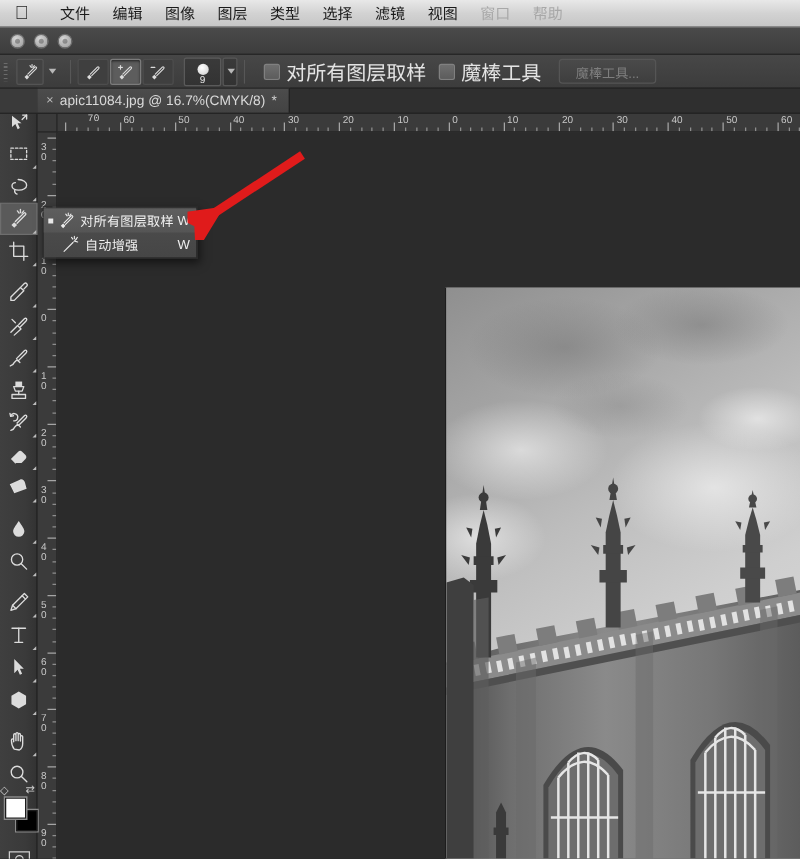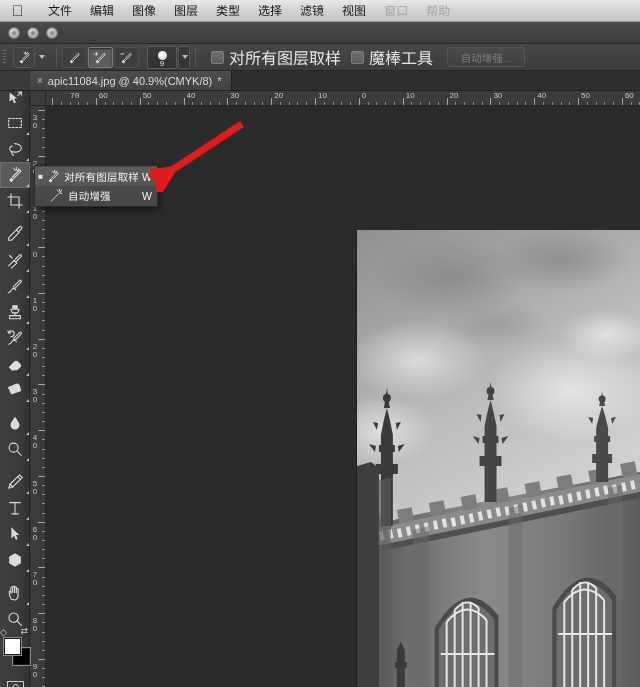--- a/index.html
+++ b/index.html
@@ -363,28 +363,28 @@
     <div class="ob-check-group">
       <span class="ob-checkbox"></span>
       <span class="ob-label">对所有图层取样</span>
     </div>
 
     <div class="ob-check-group">
       <span class="ob-checkbox"></span>
       <span class="ob-label">魔棒工具</span>
     </div>
 
-    <div class="ob-refine">自动增强...</div>
+    <div class="ob-refine">魔棒工具...</div>
   </div>
 
   <div class="tabbar">
     <div class="tb-spacer"></div>
     <div class="doc-tab">
       <span class="tab-close">×</span>
-      <span>apic11084.jpg @ 40.9%(CMYK/8)</span>
+      <span>apic11084.jpg @ 16.7%(CMYK/8)</span>
       <span class="tab-dirty">*</span>
     </div>
   </div>
 
   <div class="ruler-corner"></div>
   <div class="ruler-h" id="ruler-h">
       <div class="rh-tick major" style="left: 6px;"></div>
       <div class="rh-num" style="left: 24px; font-family: Liberation Mono, monospace;">70</div>
       <div class="rh-tick minor" style="left: 14.7675px;"></div>
       <div class="rh-tick minor" style="left: 23.5351px;"></div>

